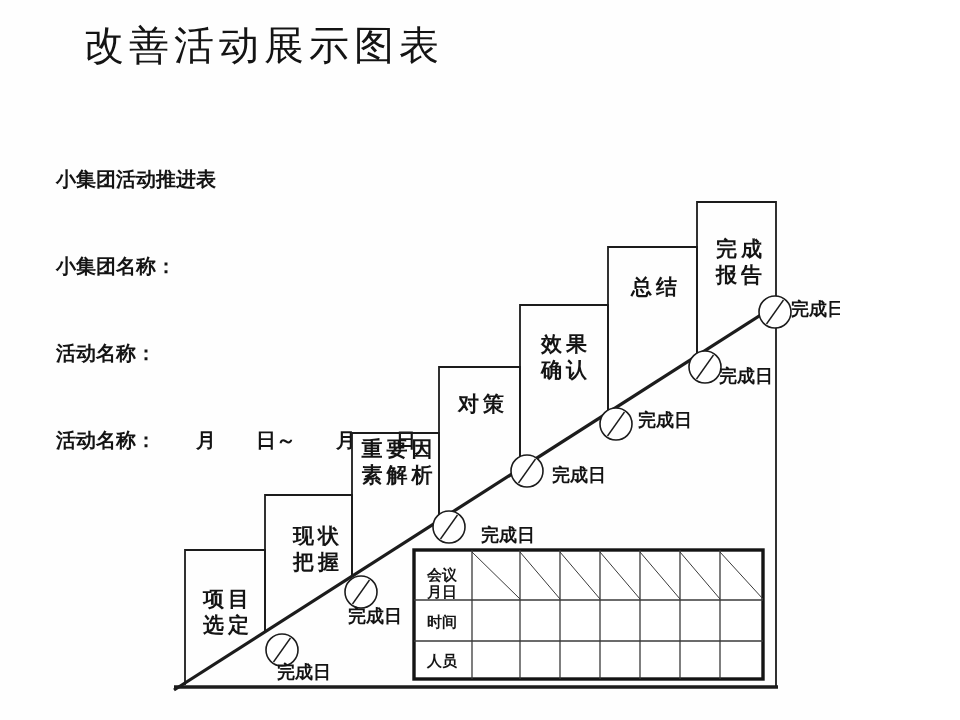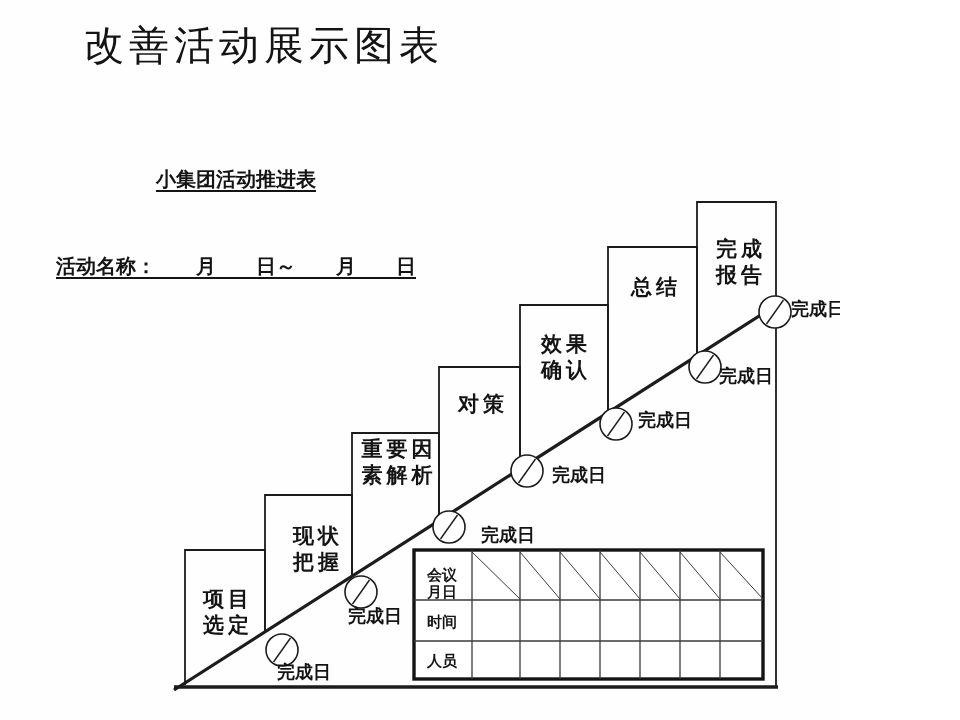--- a/index.html
+++ b/index.html
@@ -16,24 +16,22 @@
     font-size:40px;font-weight:400;letter-spacing:5px;
     font-family:"DejaVu Serif","Liberation Serif",serif;
     white-space:pre;
   }
   .form-header{
     position:absolute;left:56px;top:107px;
     font-size:20px;font-weight:700;line-height:29px;
     white-space:pre;
   }
   .form-header .line{
-    text-decoration:underline;
     text-decoration-thickness:2px;
     text-underline-offset:4px;
-    text-align:center;
   }
   svg{position:absolute;left:0;top:0;}
   .step-label{
     font-family:"Liberation Serif","DejaVu Serif",serif;
     font-size:21px;font-weight:700;fill:#141414;letter-spacing:4px;
   }
   .date-label{
     font-family:"Liberation Serif","DejaVu Serif",serif;
     font-size:18px;font-weight:700;fill:#141414;
   }
@@ -44,20 +42,22 @@
 </style>
 </head>
 <body>
 
 <div class="slide">
 
   <div class="slide-title">改善活动展示图表</div>
 
   <div class="form-header">
     <div class="line">小集团活动推进表</div>
+    <div class="line">小集团名称：　</div>
+    <div class="line">活动名称：　</div>
     <div class="line">活动名称：　　月　　日～　　月　　日</div>
   </div>
 
   <svg width="960" height="720" viewBox="0 0 960 720">
 
     <g stroke="#1c1c1c" fill="none" stroke-width="1.8">
       <path d="M185,685 L185,550 L265,550 L265,631"></path>
       <path d="M265,631 L265,495 L352,495 L352,576"></path>
       <path d="M352,576 L352,433 L439,433 L439,520"></path>
       <path d="M439,520 L439,367 L520,367 L520,469"></path>

